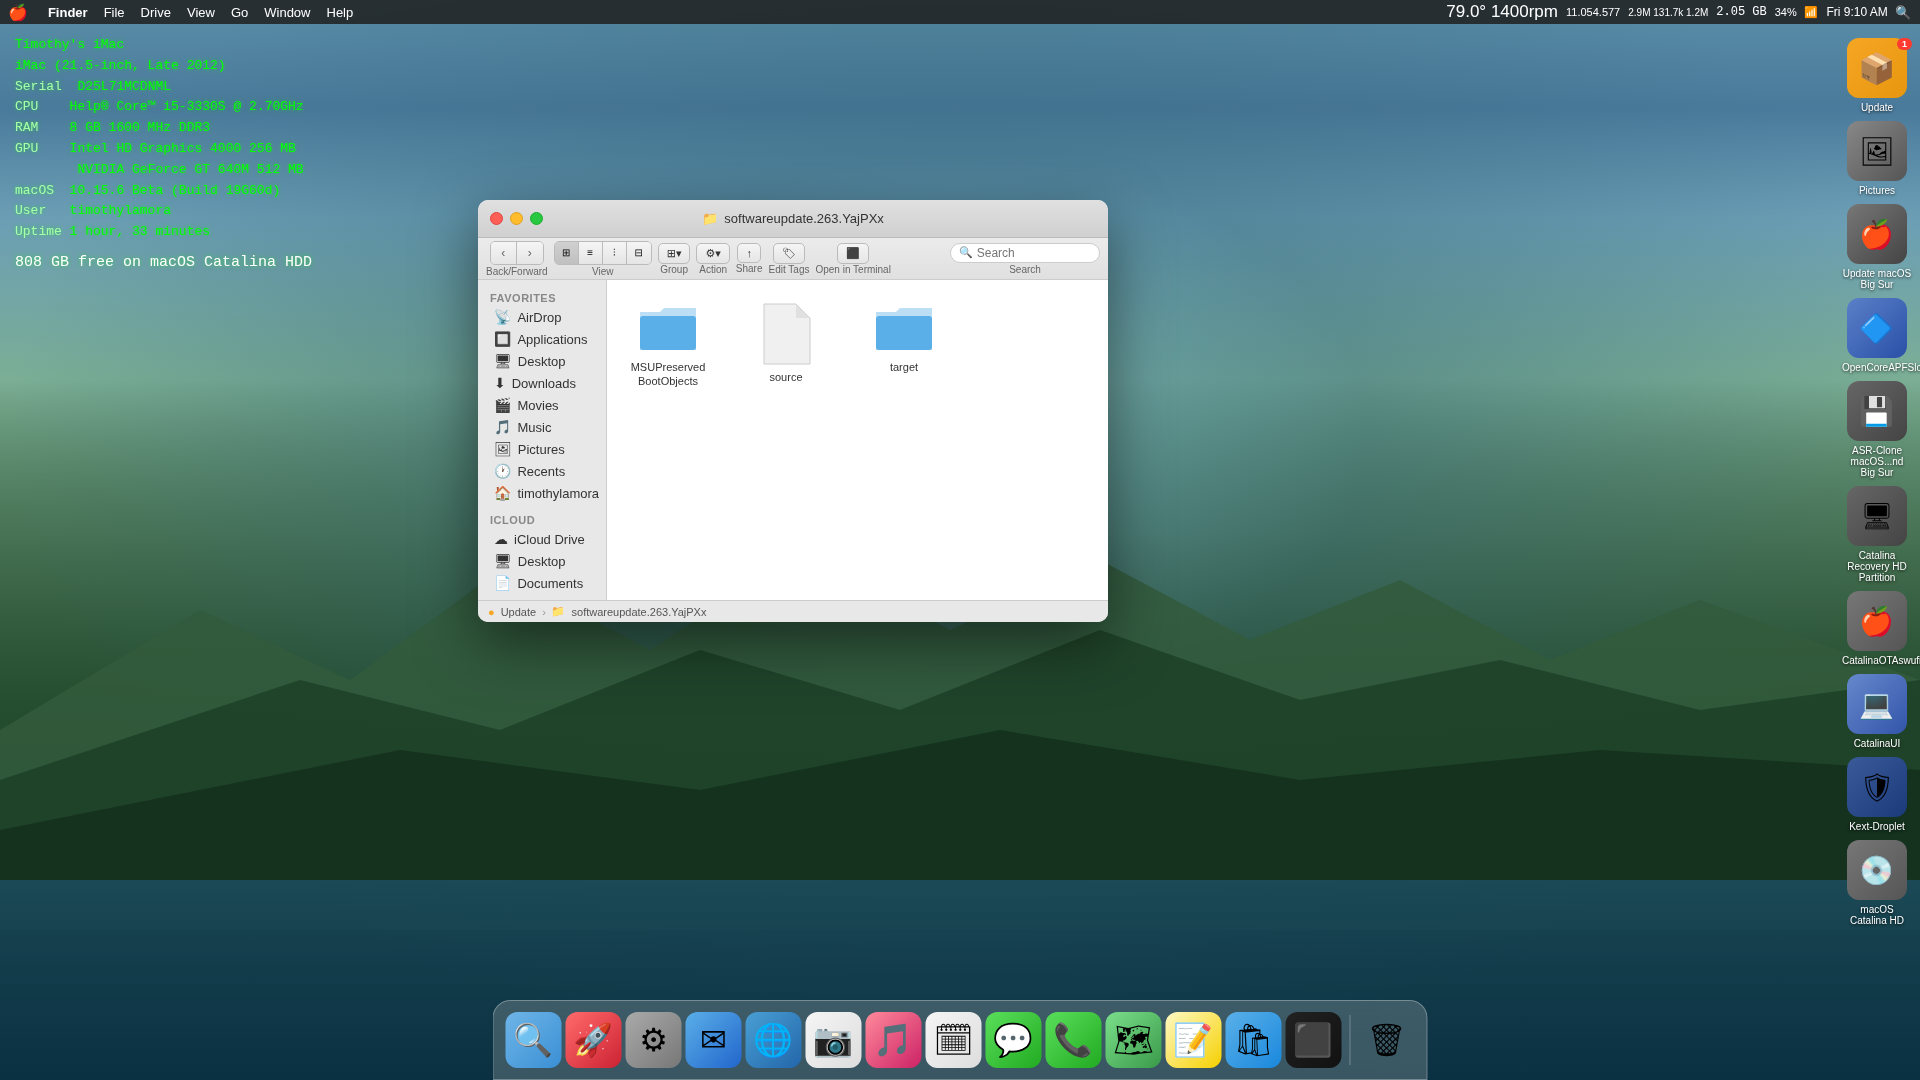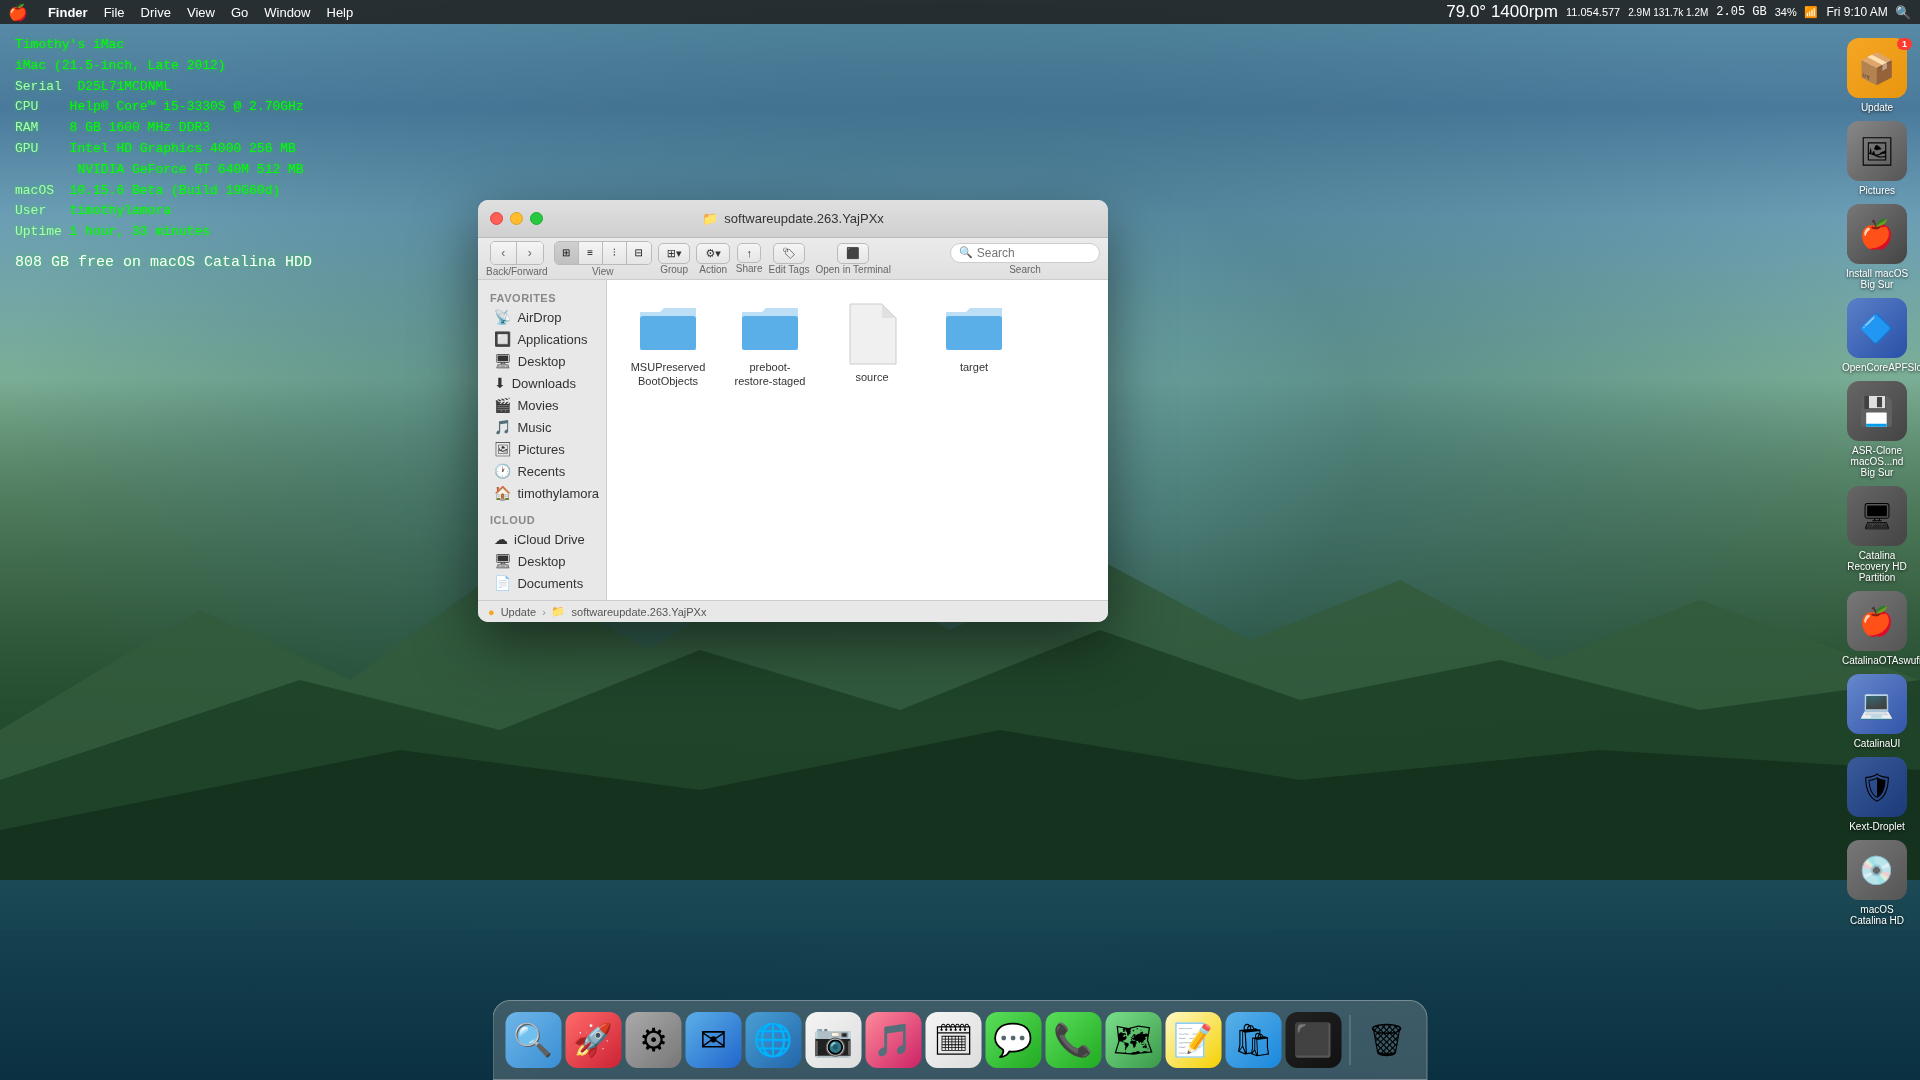--- a/index.html
+++ b/index.html
@@ -335,21 +335,21 @@
     }
     .sidebar-icon { font-size: 14px; }
 
     
     #finder-content {
       flex: 1;
       background: white;
       padding: 16px;
       display: flex;
       flex-wrap: wrap;
-      gap: 12px;
+      gap: 28px;
       align-content: flex-start;
       overflow-y: auto;
     }
     .folder-item {
       display: flex;
       flex-direction: column;
       align-items: center;
       gap: 4px;
       cursor: pointer;
       padding: 6px;
@@ -457,21 +457,21 @@
   <div class="right-icon-item" style="position:relative;">
     <div class="right-icon-box" style="background:linear-gradient(135deg,#888,#555);">
       <span style="font-size:28px;">🖼</span>
     </div>
     <span class="right-icon-label">Pictures</span>
   </div>
   <div class="right-icon-item">
     <div class="right-icon-box" style="background:linear-gradient(135deg,#777,#444);">
       <span style="font-size:28px;">🍎</span>
     </div>
-    <span class="right-icon-label">Install macOS Big Sur</span>
+    <span class="right-icon-label">Update macOS Big Sur</span>
   </div>
   <div class="right-icon-item">
     <div class="right-icon-box" style="background:linear-gradient(135deg,#5a80c8,#2a50a8);">
       <span style="font-size:28px;">🔷</span>
     </div>
     <span class="right-icon-label">OpenCoreAPFSloader3</span>
   </div>
   <div class="right-icon-item">
     <div class="right-icon-box" style="background:linear-gradient(135deg,#666,#444);">
       <span style="font-size:28px;">💾</span>
@@ -643,29 +643,20 @@
         <div class="folder-icon">
           <svg viewBox="0 0 64 54" xmlns="http://www.w3.org/2000/svg">
             <path d="M4,10 L24,10 L28,6 L60,6 L60,48 L4,48 Z" fill="#5aafe8" opacity="0.4"></path>
             <rect x="4" y="14" width="56" height="34" rx="3" fill="#5aafe8"></rect>
             <rect x="4" y="14" width="56" height="34" rx="3" fill="url(#folderGrad)" opacity="0.3"></rect>
           </svg>
         </div>
         <span class="folder-label">MSUPreservedBootObjects</span>
       </div>
 
-      <div class="folder-item">
-        <div class="folder-icon">
-          <svg viewBox="0 0 64 54" xmlns="http://www.w3.org/2000/svg">
-            <path d="M4,10 L24,10 L28,6 L60,6 L60,48 L4,48 Z" fill="#5aafe8" opacity="0.4"></path>
-            <rect x="4" y="14" width="56" height="34" rx="3" fill="#5aafe8"></rect>
-          </svg>
-        </div>
-        <span class="folder-label">preboot-restore-staged</span>
-      </div>
 
 
       <div class="folder-item">
         <div class="folder-icon" style="width:52px;height:64px;">
           <svg viewBox="0 0 52 64" xmlns="http://www.w3.org/2000/svg">
             <path d="M4,2 L36,2 L50,16 L50,62 L4,62 Z" fill="#f0f0f0" stroke="#ccc" stroke-width="1"></path>
             <path d="M36,2 L36,16 L50,16 Z" fill="#e0e0e0"></path>
           </svg>
         </div>
         <span class="folder-label">source</span>

